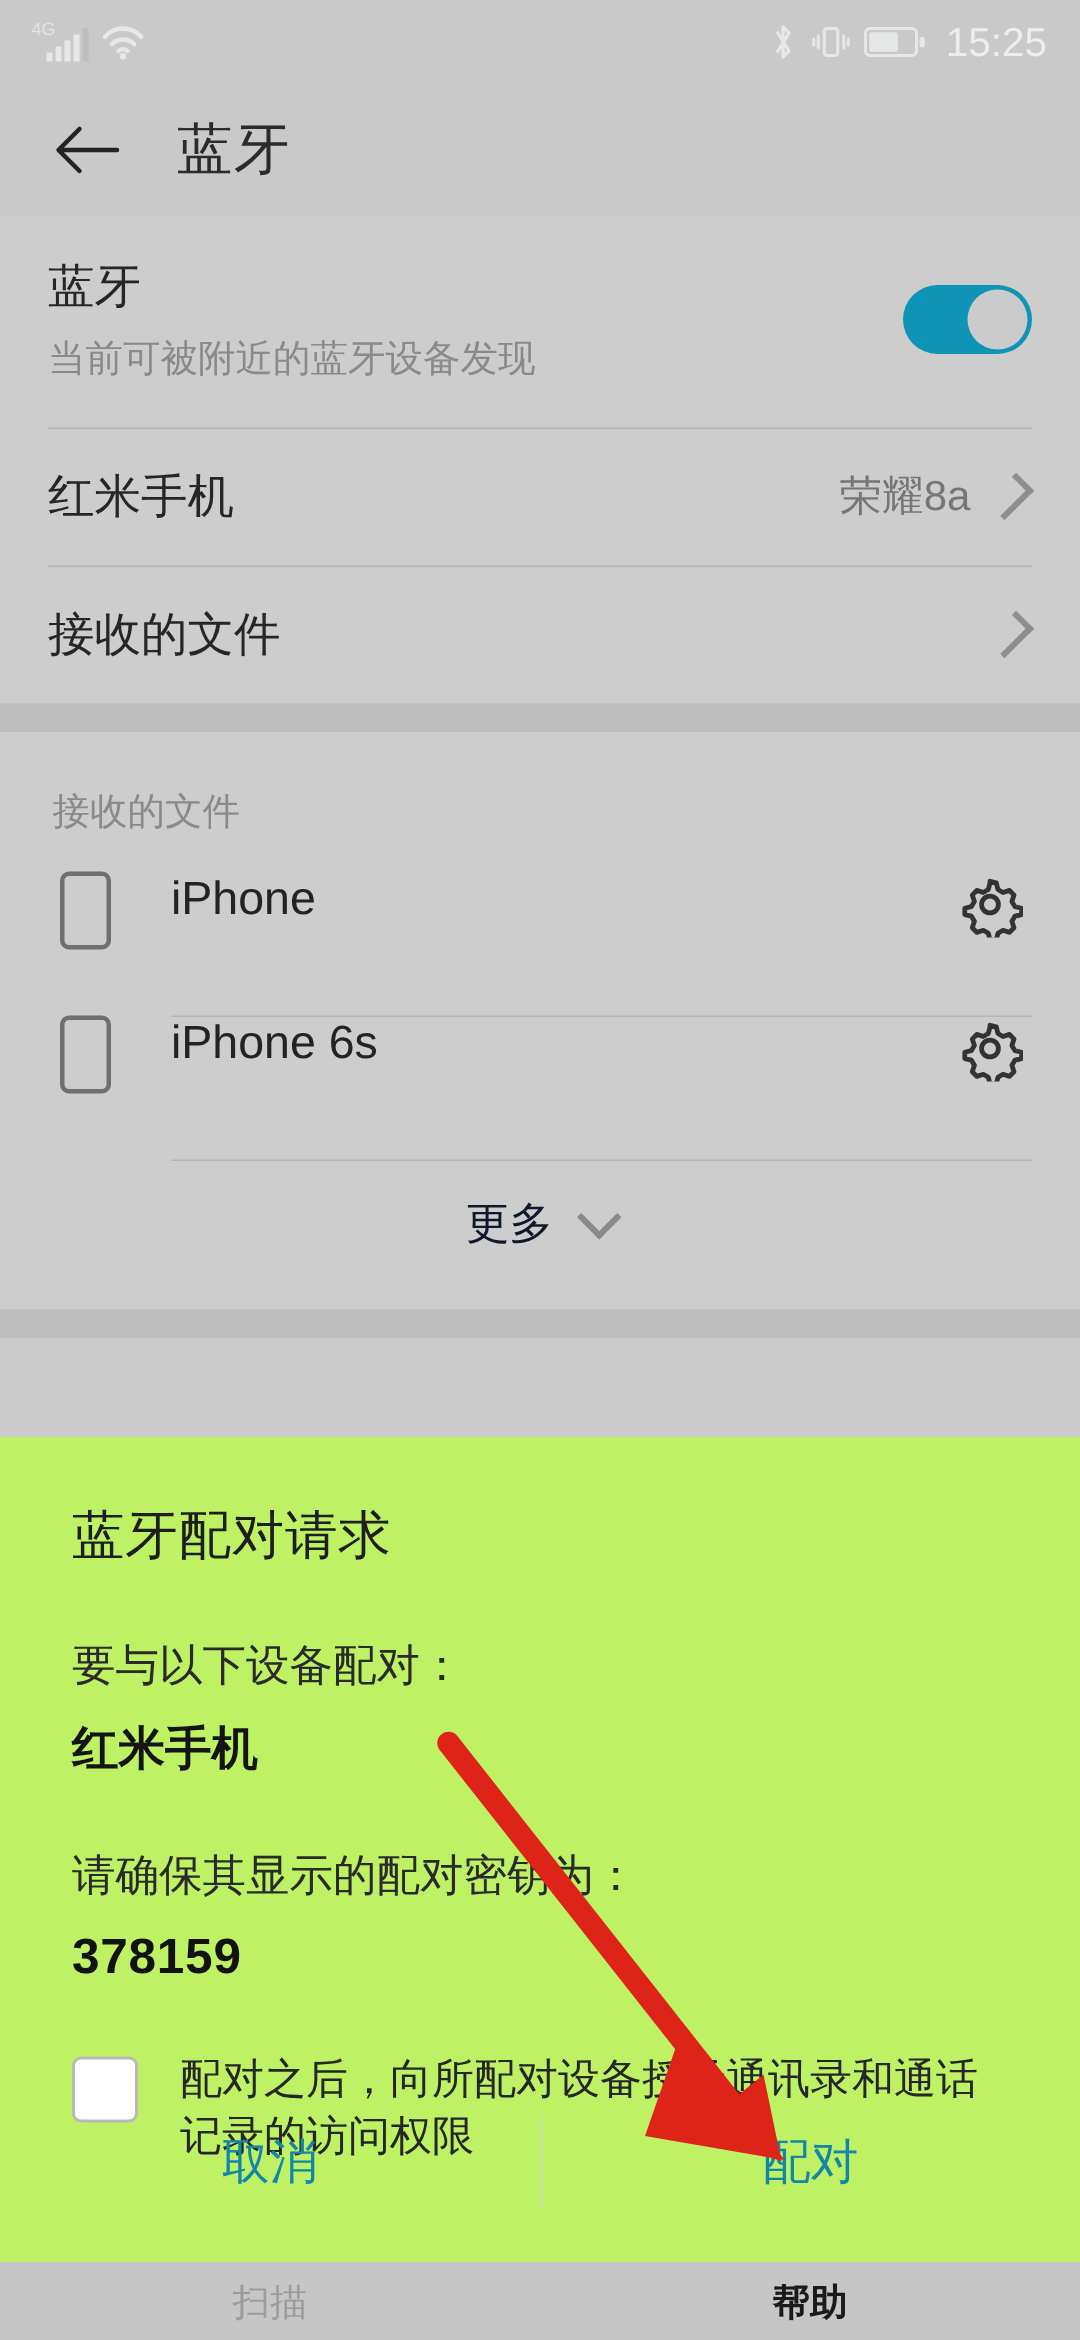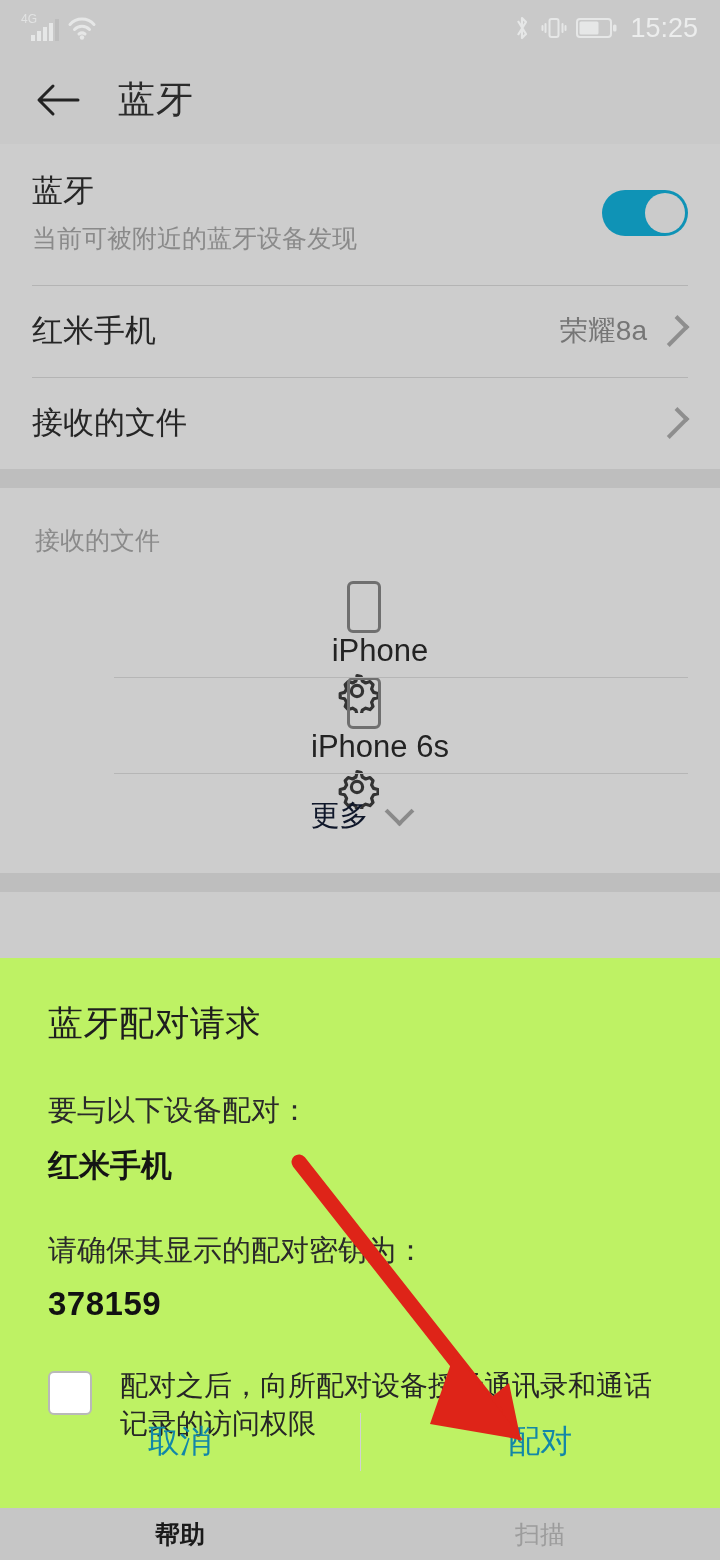--- a/index.html
+++ b/index.html
@@ -174,24 +174,22 @@
     background: #cdcdcd;
     padding: 0 32px 0 32px;
   }
   .paired-header {
     font-size: 25px;
     color: #8a8a8a;
     padding: 36px 0 24px 3px;
   }
   .dev-row {
     display: flex;
-    align-items: center;
     height: 96px;
     position: relative;
-    flex-direction: column;
   }
   .dev-row + .dev-row::before,
   .more-row::before {
     content: "";
     position: absolute;
     top: 0;
     left: 82px;
     right: 0;
     height: 1px;
     background: #b6b6b6;
@@ -475,22 +473,22 @@
   </div>
 
   <div class="dlg-actions">
     <div class="dlg-btn">取消</div>
     <div class="dlg-divider"></div>
     <div class="dlg-btn">配对</div>
   </div>
 </div>
 
 <div class="bottombar">
+  <div class="bb-item bb-scan">扫描</div>
   <div class="bb-item bb-help">帮助</div>
-  <div class="bb-item bb-scan">扫描</div>
 </div>
 
 <div class="arrow-layer">
   <svg width="720" height="1560" viewBox="0 0 720 1560">
     <path d="M299 1162 L487 1401 L509 1383 L521 1441 L466 1420 L489 1403 L299 1162 Z" fill="#de2418"></path>
     <path d="M299 1162 L495 1411" stroke="#de2418" stroke-width="15" stroke-linecap="round" fill="none"></path>
     <path d="M455 1352 L523 1440 L430 1424 Z" fill="#de2418"></path>
   </svg>
 </div>
 

